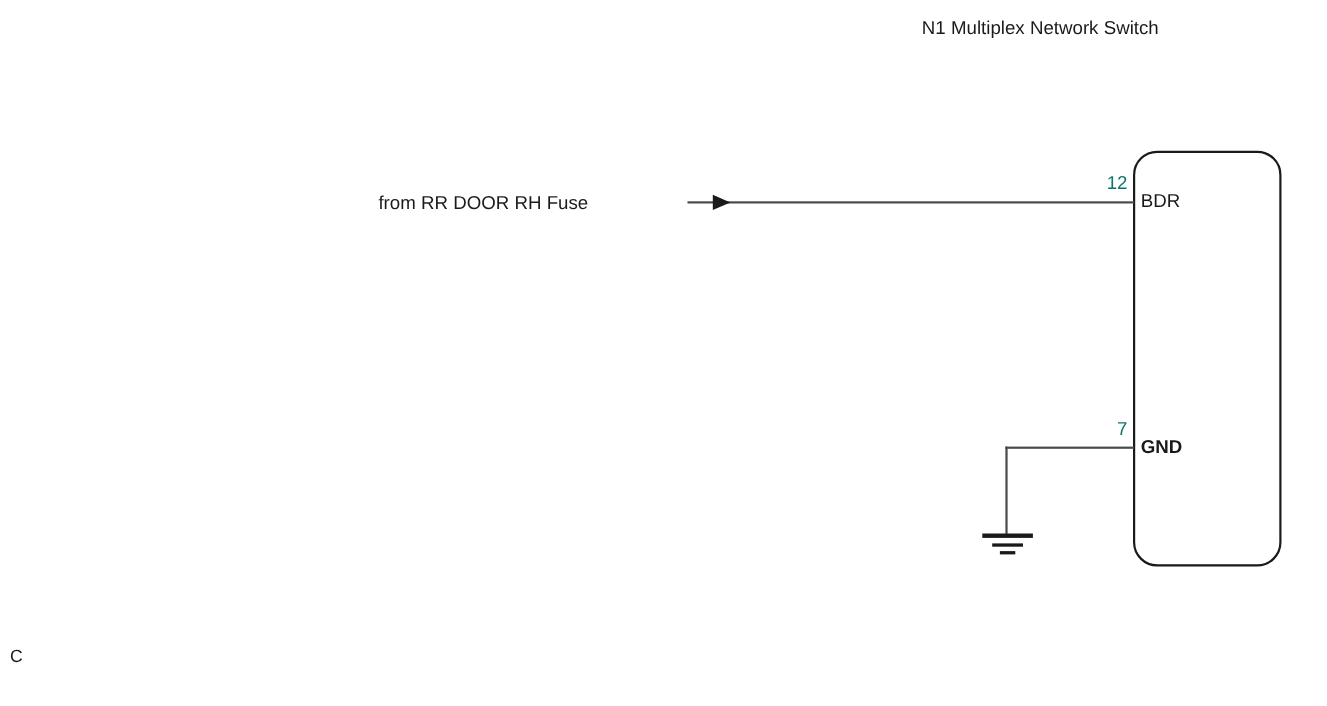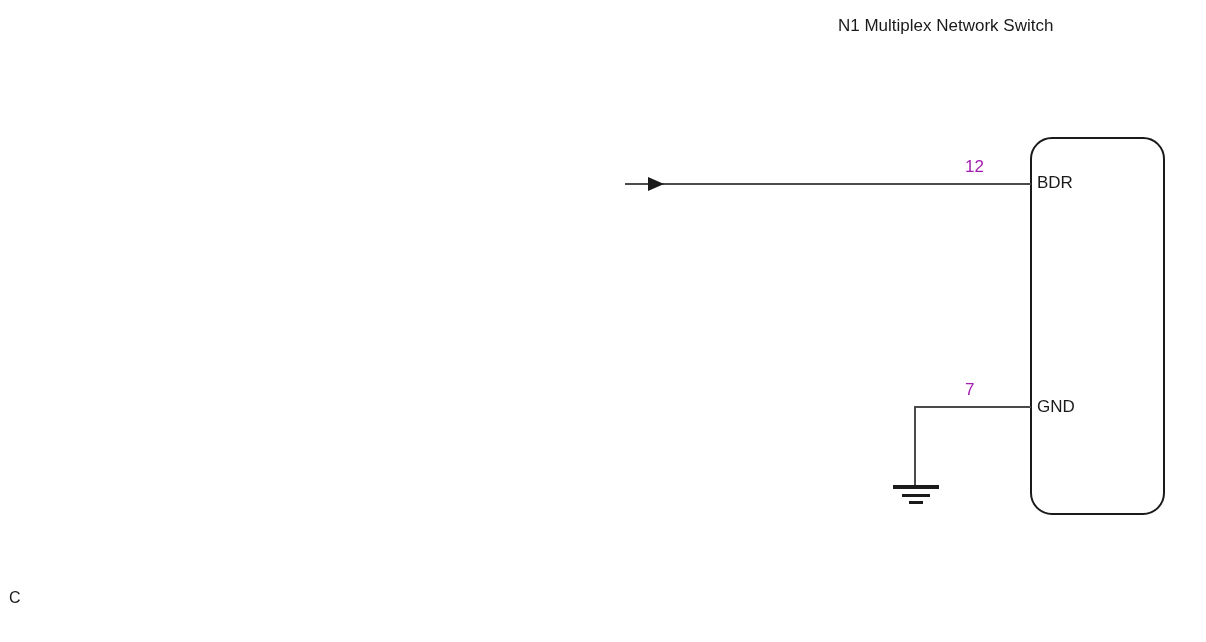--- a/index.html
+++ b/index.html
@@ -61,29 +61,30 @@
     white-space: nowrap;
   }
   .terminal-name.bdr {
     left: 1037px;
     top: 174px;
     text-align: center;
   }
   .terminal-name.gnd {
     left: 1037px;
     top: 398px;
+    font-weight: bold;
   }
 
   
   .pin-number {
     position: absolute;
     font-size: 17px;
     line-height: 17px;
-    color: #a21caf;
-    text-align: left;
+    color: #0f766e;
+    text-align: right;
     white-space: nowrap;
   }
   .pin-number.pin-12 {
     left: 965px;
     top: 158px;
     width: 60px;
   }
   .pin-number.pin-7 {
     left: 965px;
     top: 381px;
@@ -192,20 +193,21 @@
   <div class="connector-box"></div>
 
   <div class="pin-number pin-12">12</div>
   <div class="terminal-name bdr">BDR</div>
 
   <div class="pin-number pin-7">7</div>
   <div class="terminal-name gnd">GND</div>
 
   <div class="wire wire-h wire-bdr"></div>
   <div class="arrow-head"></div>
+  <div class="source-label">from RR DOOR RH Fuse</div>
 
   <div class="wire wire-h wire-gnd-h"></div>
   <div class="wire wire-v wire-gnd-v"></div>
 
   <div class="ground-symbol">
     <span class="gnd-bar gnd-bar-1"></span>
     <span class="gnd-bar gnd-bar-2"></span>
     <span class="gnd-bar gnd-bar-3"></span>
   </div>
 

